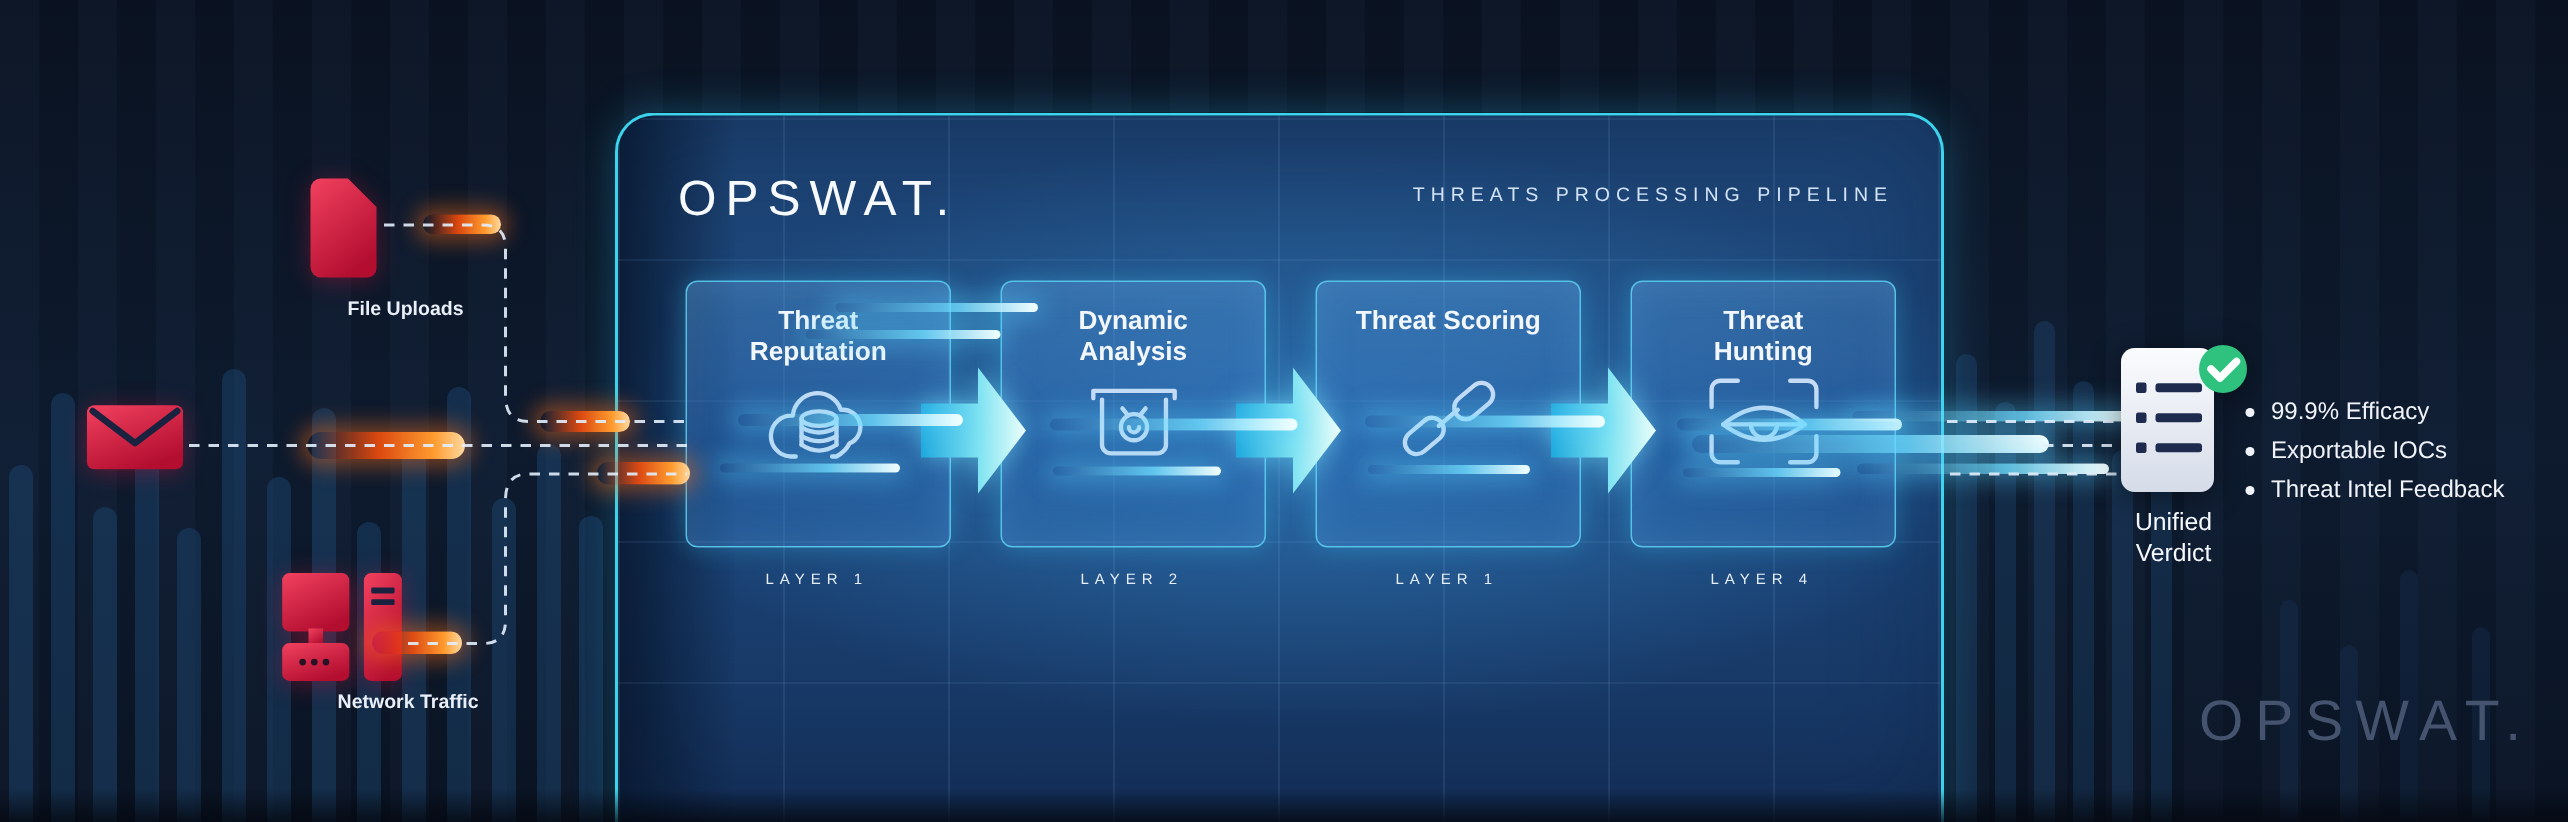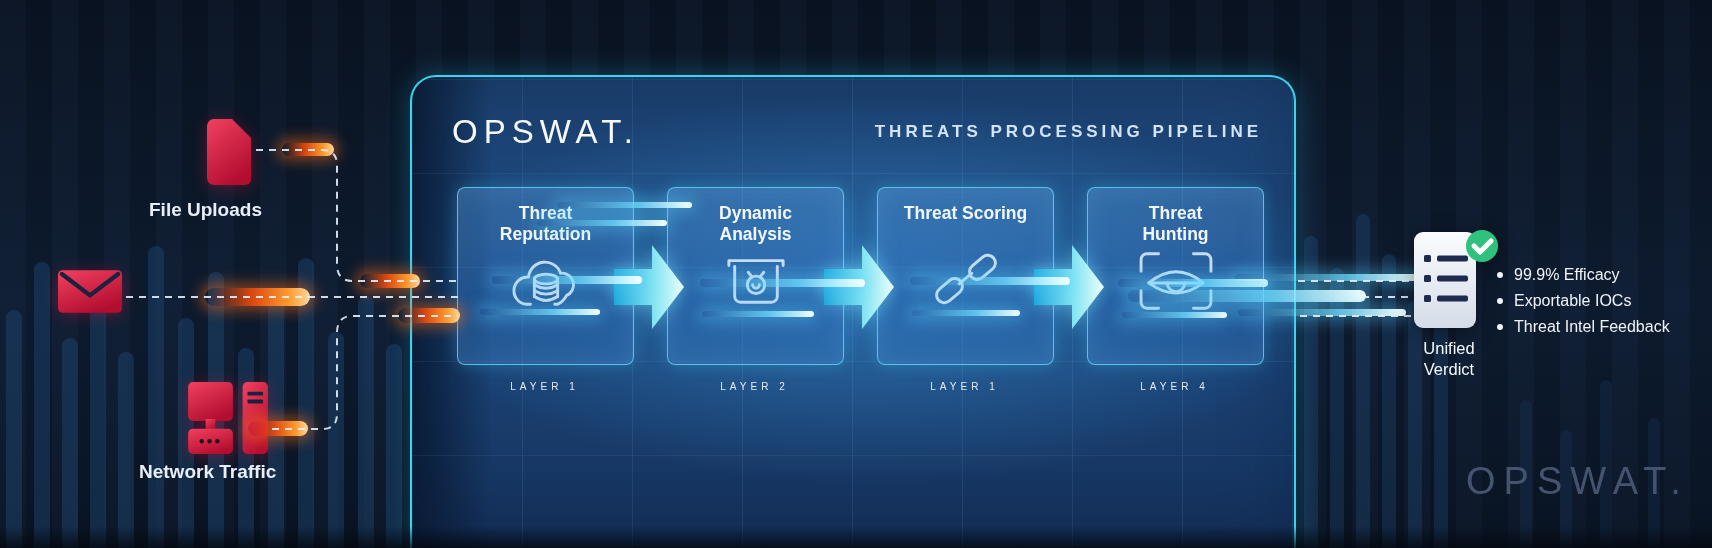--- a/index.html
+++ b/index.html
@@ -22,21 +22,21 @@
       linear-gradient(90deg,rgba(9,24,47,0.85) 0%,rgba(20,60,105,0) 9%),
       radial-gradient(70% 55% at 52% 45%,rgba(64,162,236,0.45),rgba(64,162,236,0) 75%),
       linear-gradient(180deg,#1c4170 0%,#1d4a80 45%,#142f58 100%);
     box-shadow:0 0 28px rgba(40,190,240,0.30), inset 0 0 70px rgba(8,26,54,0.35);}
   .panel::before{content:"";position:absolute;inset:0;border-radius:inherit;pointer-events:none;
     background:
       repeating-linear-gradient(90deg,rgba(150,205,255,0.10) 0 1px,transparent 1px 110px),
       repeating-linear-gradient(0deg,rgba(150,205,255,0.08) 0 1px,transparent 1px 94px);}
   .logo{position:absolute;left:40px;top:36px;font-size:33px;font-weight:400;
     letter-spacing:6px;color:#f6f9fd;}
-  .panel-title{position:absolute;right:32px;top:45px;font-size:17px;font-weight:700;
+  .panel-title{position:absolute;right:32px;top:45px;font-size:13px;font-weight:400;
     letter-spacing:4px;color:#d3e3f8;}
 
   .stage{position:absolute;top:110px;width:175px;height:176px;border-radius:8px;
     border:1.5px solid rgba(95,210,245,0.85);
     background:linear-gradient(180deg,rgba(96,170,238,0.30) 0%,rgba(42,102,178,0.40) 60%,rgba(58,132,206,0.30) 100%);
     box-shadow:0 0 16px rgba(60,200,245,0.30), inset 0 0 26px rgba(120,190,250,0.16);}
   .s1{left:45px}.s2{left:255px}.s3{left:465px}.s4{left:675px}
   .stage-title{margin:15px auto 0;width:124px;text-align:center;font-size:17.5px;
     font-weight:700;color:#f2f7fd;line-height:1.22;}
   .stage-icon{position:absolute;left:50%;top:60px;transform:translateX(-50%);}
@@ -51,22 +51,22 @@
   .beam{position:absolute;border-radius:99px;
     background:linear-gradient(90deg,rgba(90,200,250,0) 0%,rgba(110,220,255,0.80) 60%,#f2ffff 100%);
     box-shadow:0 0 16px 4px rgba(90,210,255,0.40);}
   .comet{position:absolute;border-radius:99px;
     background:linear-gradient(90deg,rgba(255,60,0,0) 0%,rgba(255,80,10,0.85) 45%,#ff9b2e 80%,#ffd9a0 100%);
     box-shadow:0 0 14px 5px rgba(255,110,20,0.45);}
   .connectors{position:absolute;inset:0;z-index:5;pointer-events:none;}
 
   
   .input-icon{position:absolute;z-index:3;filter:drop-shadow(0 2px 8px rgba(220,20,60,0.35));}
-  .input-label{position:absolute;z-index:6;text-align:left;color:#e9eff8;
-    font-size:19px;font-weight:700;line-height:1.3;}
+  .input-label{position:absolute;z-index:6;text-align:right;color:#e9eff8;
+    font-size:13px;font-weight:700;line-height:1.3;}
 
   
   .doc{position:absolute;left:1412px;top:224px;z-index:6;filter:drop-shadow(0 3px 10px rgba(0,0,0,0.45));}
   .verdict-label{position:absolute;left:1403px;top:338px;width:92px;z-index:6;text-align:center;
     color:#f4f8fd;font-size:16.5px;font-weight:400;line-height:1.3;}
   .benefits{position:absolute;left:1497px;top:266px;z-index:6;}
   .benefit{display:flex;align-items:center;gap:11px;margin-bottom:8px;
     color:#f0f4fa;font-size:16px;font-weight:400;white-space:nowrap;}
   .benefit .dot{width:6px;height:6px;border-radius:50%;background:#f0f4fa;flex:0 0 auto;}
 

